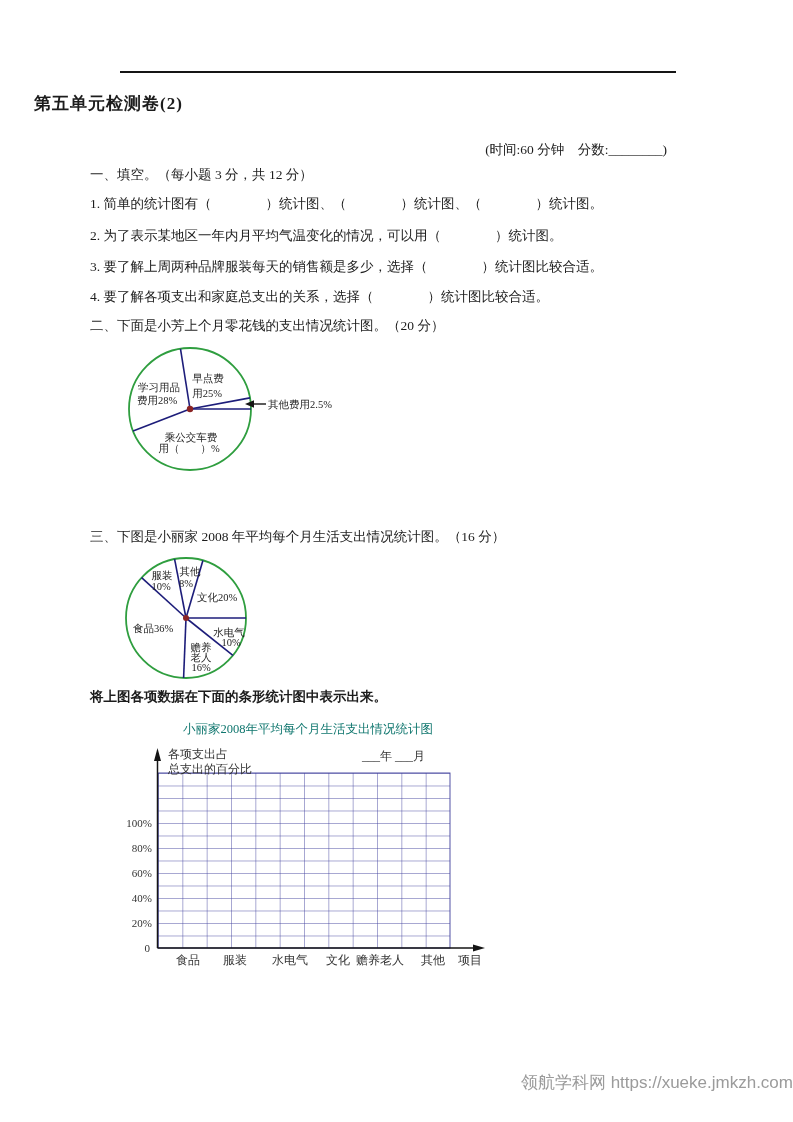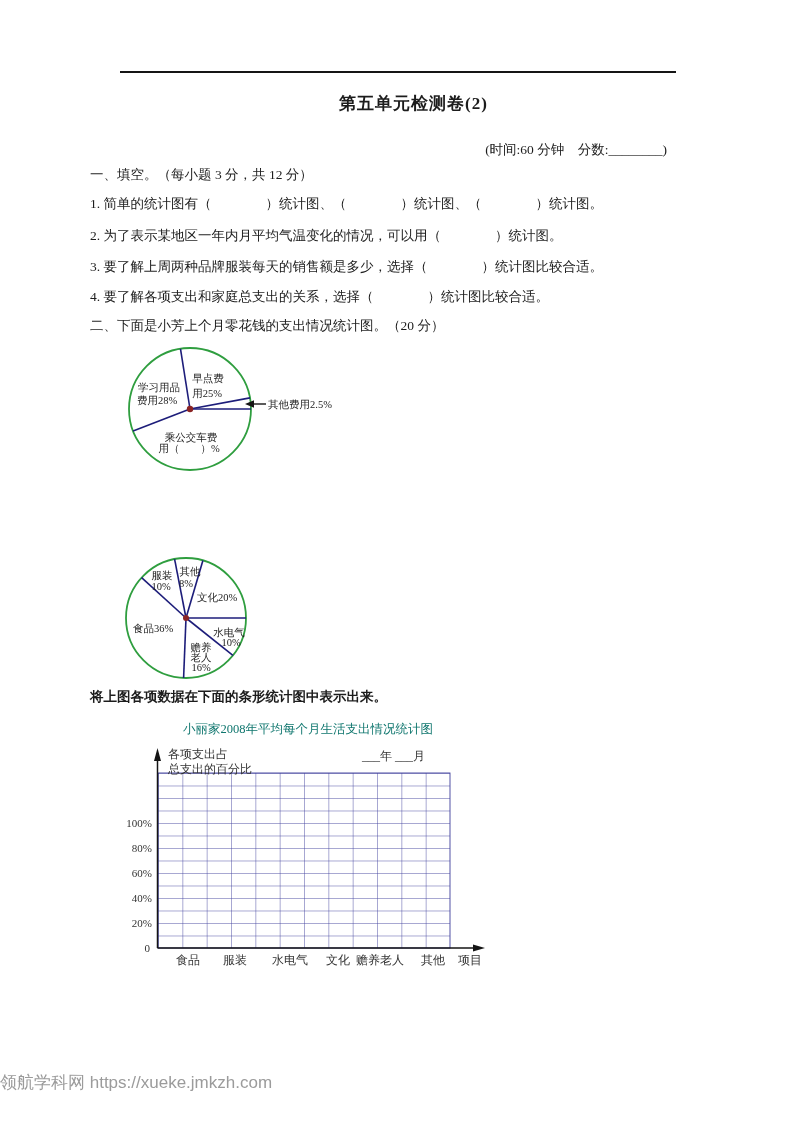--- a/index.html
+++ b/index.html
@@ -15,21 +15,20 @@
   }
   .top-rule {
     position: absolute;
     left: 120px; top: 71px;
     width: 556px; height: 2px;
     background: #151515;
   }
   .doc-title {
     position: absolute;
     left: 34px; right: 0; top: 92px;
-    text-align: center;
     font-size: 17px;
     font-weight: bold;
     letter-spacing: 1px;
     white-space: nowrap;
   }
   .meta-line {
     position: absolute;
     right: 126px; top: 141px;
     font-size: 13.5px;
     white-space: nowrap;
@@ -54,21 +53,21 @@
     font-family: "Liberation Serif", "DejaVu Serif", serif;
     fill: #1c1c1c;
   }
   .pie-label { font-size: 10.5px; }
   .axis-label { font-size: 12px; fill: #333333; }
   .tick-label { font-size: 11px; fill: #333333; }
   .cat-label  { font-size: 12px; fill: #333333; }
   .footer {
     position: absolute;
     left: 0; right: 0; top: 1071px;
-    text-align: left;
+    text-align: right;
     font-family: "Liberation Sans", "DejaVu Sans", sans-serif;
     font-size: 17px;
     color: #9b9b9b;
     white-space: nowrap;
   }
 </style>
 </head>
 <body>
 
 <div class="page">
@@ -98,20 +97,21 @@
     <text class="pie-label" x="47" y="53" text-anchor="middle">学习用品</text>
     <text class="pie-label" x="45" y="66" text-anchor="middle">费用28%</text>
     <text class="pie-label" x="79" y="103" text-anchor="middle">乘公交车费</text>
     <text class="pie-label" x="77" y="114" text-anchor="middle">用（　　）%</text>
     <line x1="141" y1="66" x2="154" y2="66" stroke="#151515" stroke-width="1.4"></line>
     <polygon points="133,66 142,62.2 142,69.8" fill="#151515"></polygon>
     <text class="pie-label" x="156" y="70" text-anchor="start">其他费用2.5%</text>
   </svg>
 
 
+  <div class="line" style="top:529px">三、下图是小丽家 2008 年平均每个月生活支出情况统计图。（16 分）</div>
 
   <svg class="pie-svg" style="left:120px; top:554px;" width="180" height="132" viewBox="0 0 180 132">
     <circle cx="66" cy="64" r="60" fill="none" stroke="#2f9e3f" stroke-width="1.8"></circle>
     <line x1="66" y1="64" x2="21.6" y2="23.7" stroke="#1d1d7a" stroke-width="1.6"></line>
     <line x1="66" y1="64" x2="54.6" y2="5.1" stroke="#1d1d7a" stroke-width="1.6"></line>
     <line x1="66" y1="64" x2="82.9" y2="6.4" stroke="#1d1d7a" stroke-width="1.6"></line>
     <line x1="66" y1="64" x2="126" y2="64" stroke="#1d1d7a" stroke-width="1.6"></line>
     <line x1="66" y1="64" x2="112.9" y2="101.4" stroke="#1d1d7a" stroke-width="1.6"></line>
     <line x1="66" y1="64" x2="63.6" y2="124" stroke="#1d1d7a" stroke-width="1.6"></line>
     <circle cx="66" cy="64" r="3" fill="#8b2424"></circle>

